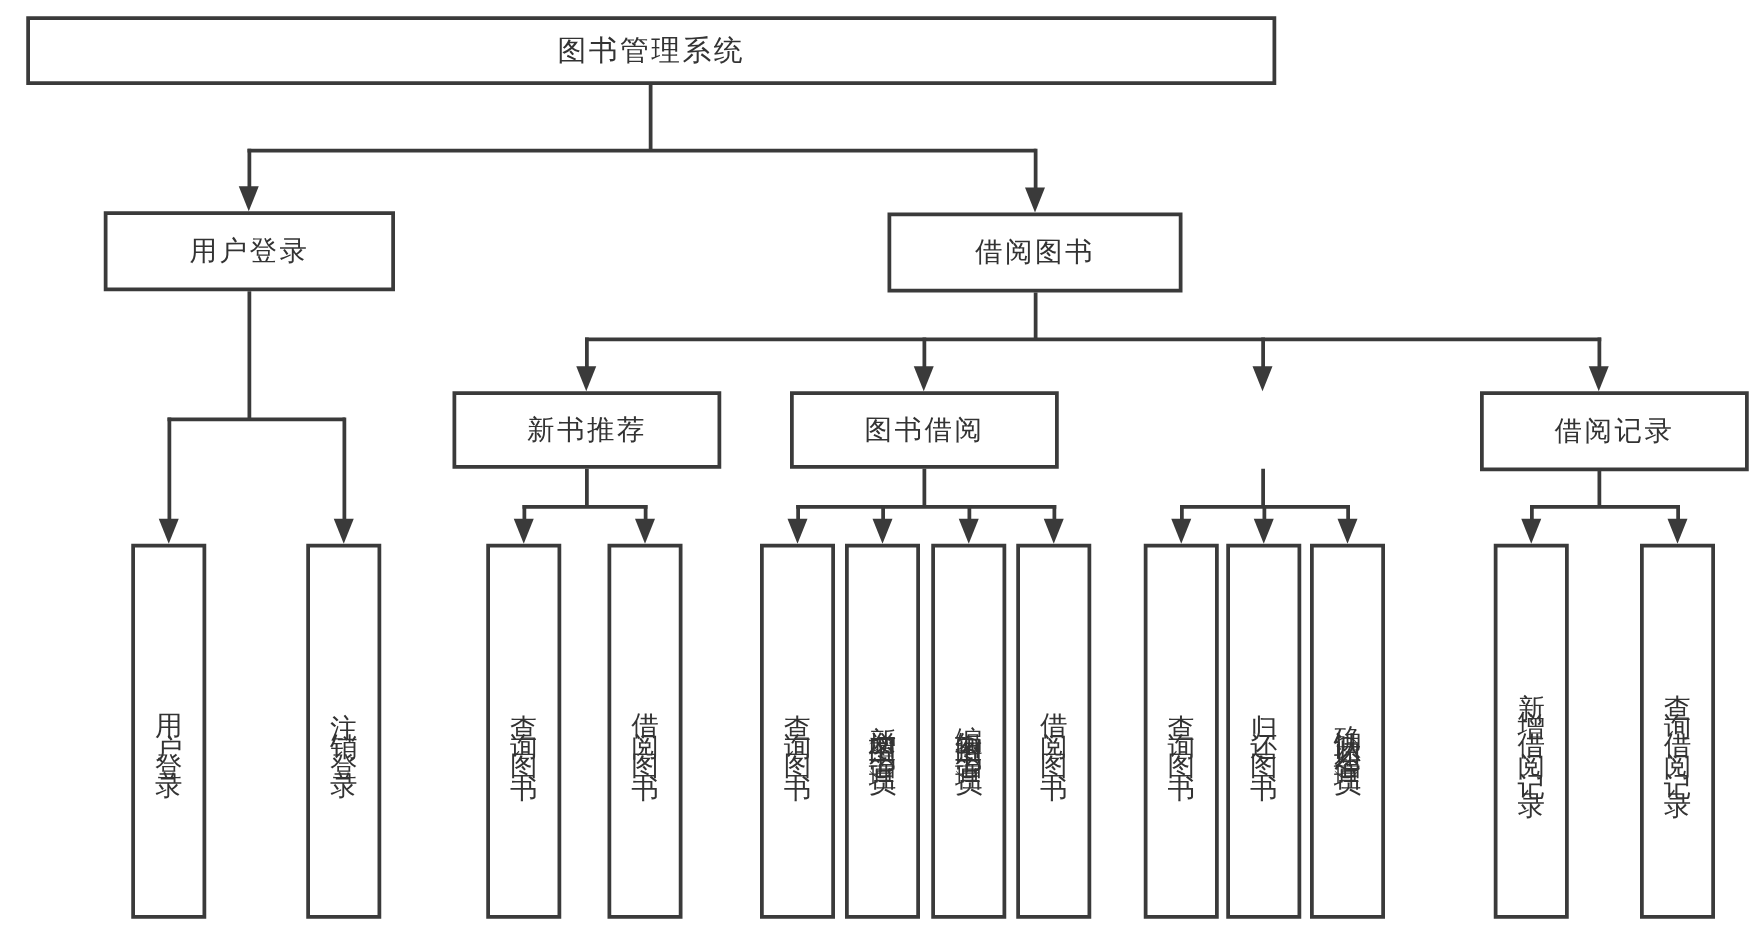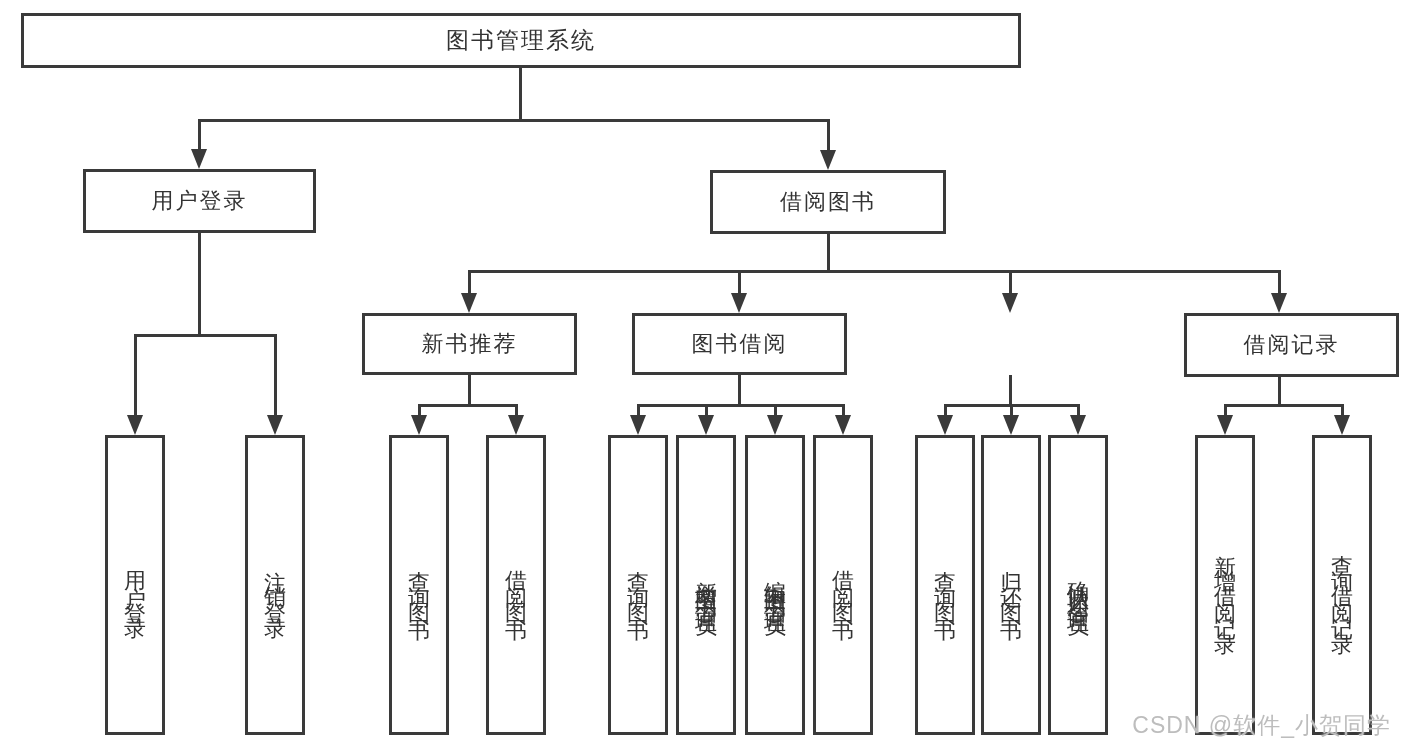--- a/index.html
+++ b/index.html
@@ -179,15 +179,14 @@
     <span style="letter-spacing: 5px;">确认归还（管理员）</span>
   </div>
 
   <div class="node leaf" style="left:1195px;">
     <span style="letter-spacing: 16px;">新增借阅记录</span>
   </div>
   <div class="node leaf" style="left:1312px;">
     <span style="letter-spacing: 16px;">查询借阅记录</span>
   </div>
 
-  <div class="watermark">CSDN @软件_小贺同学</div>
 
 </div>
 
 </body></html>

